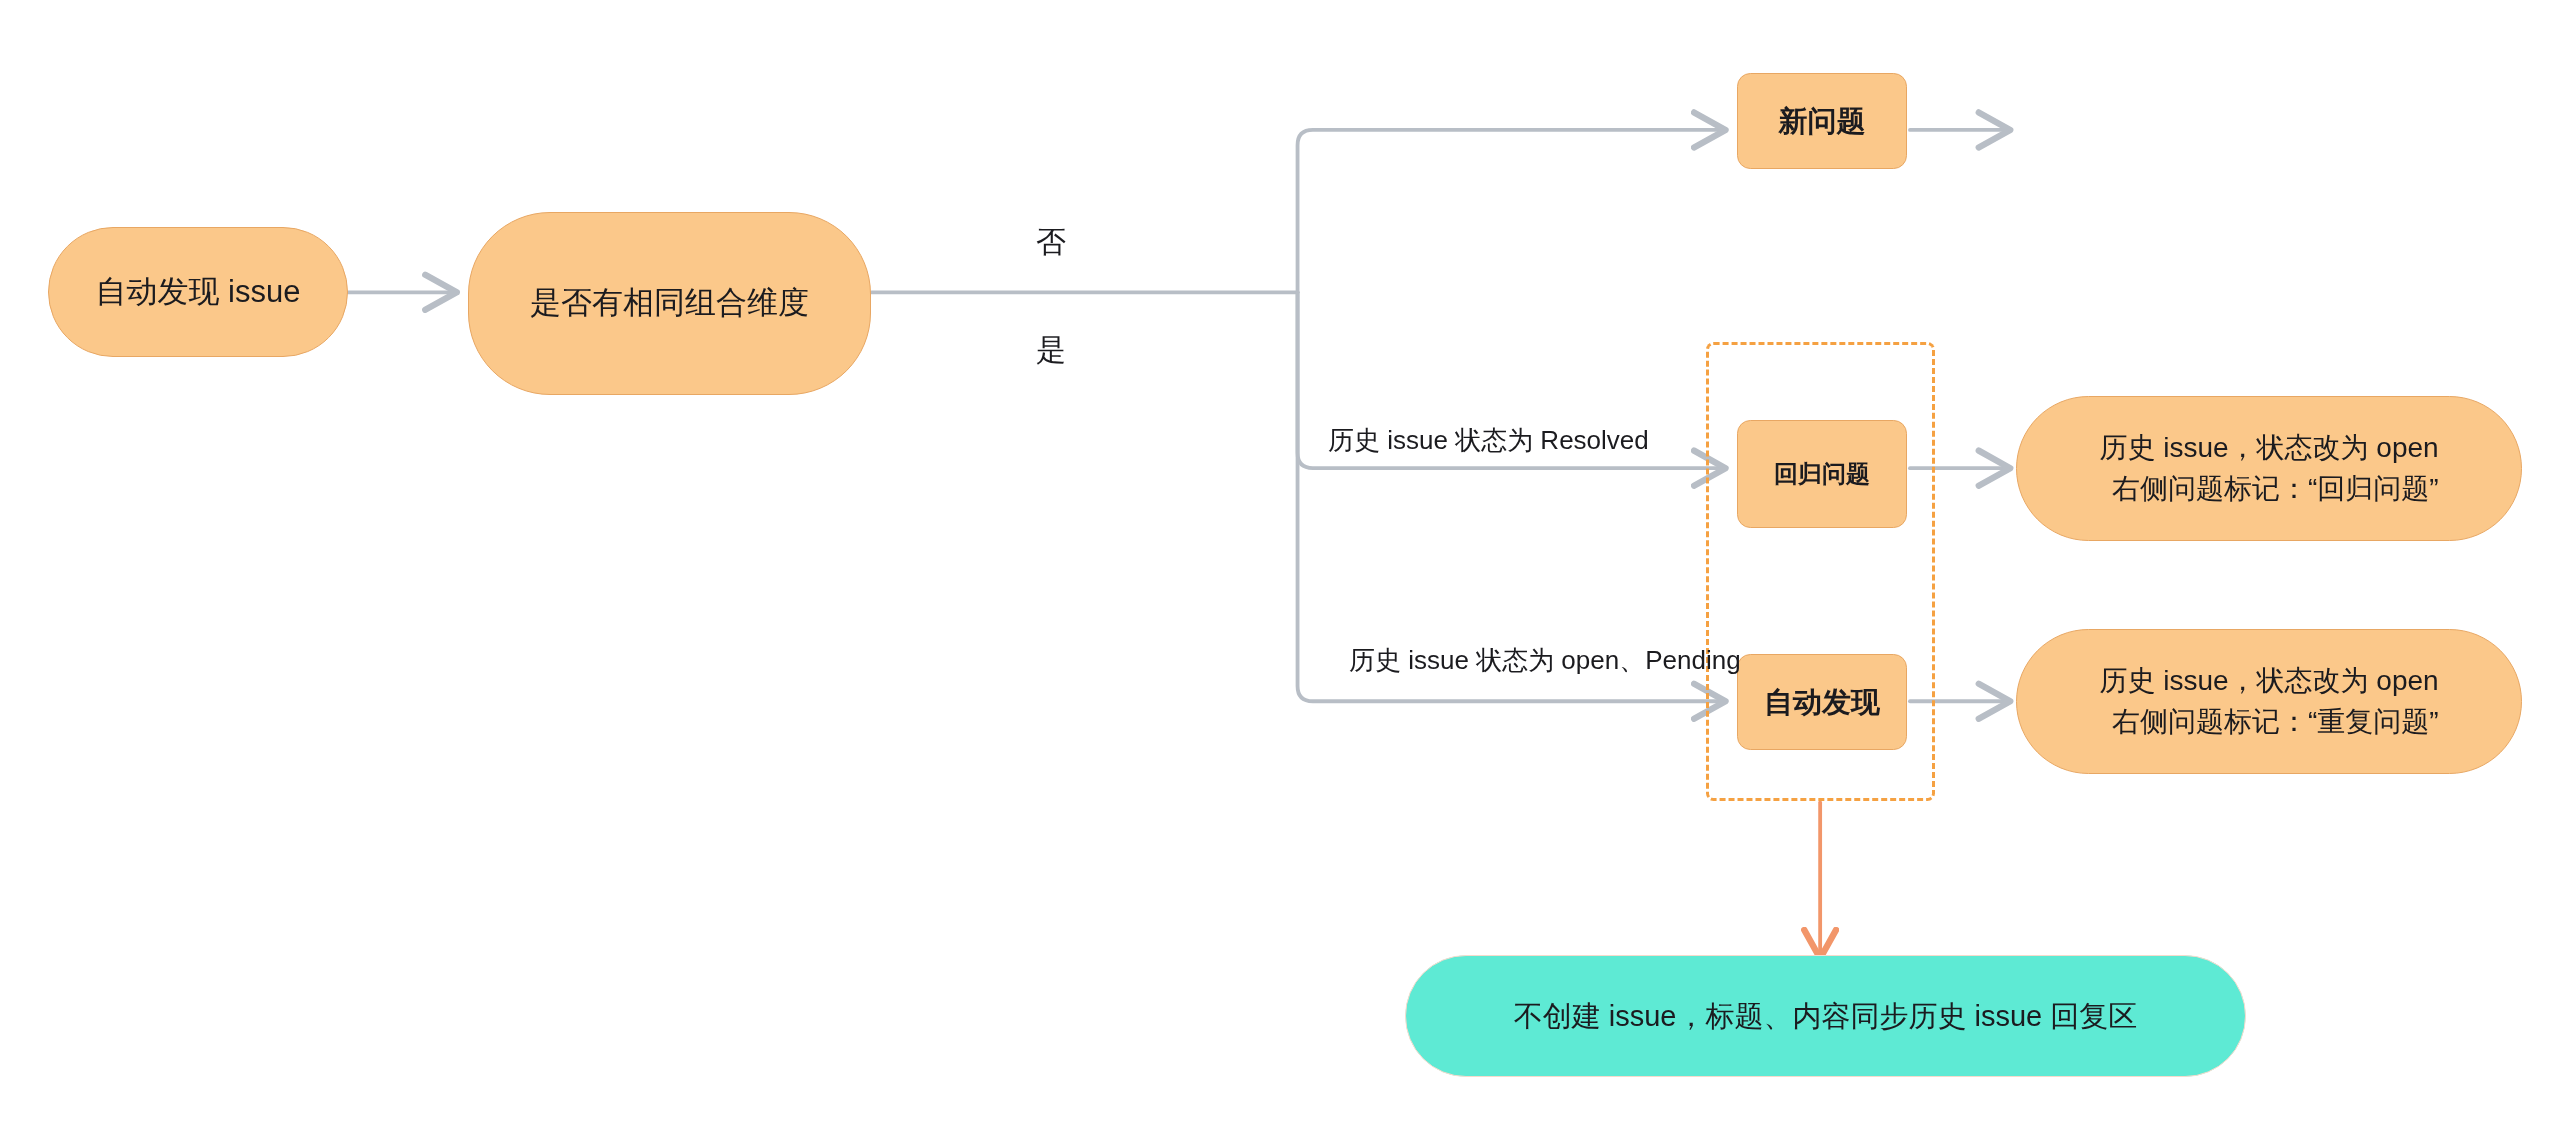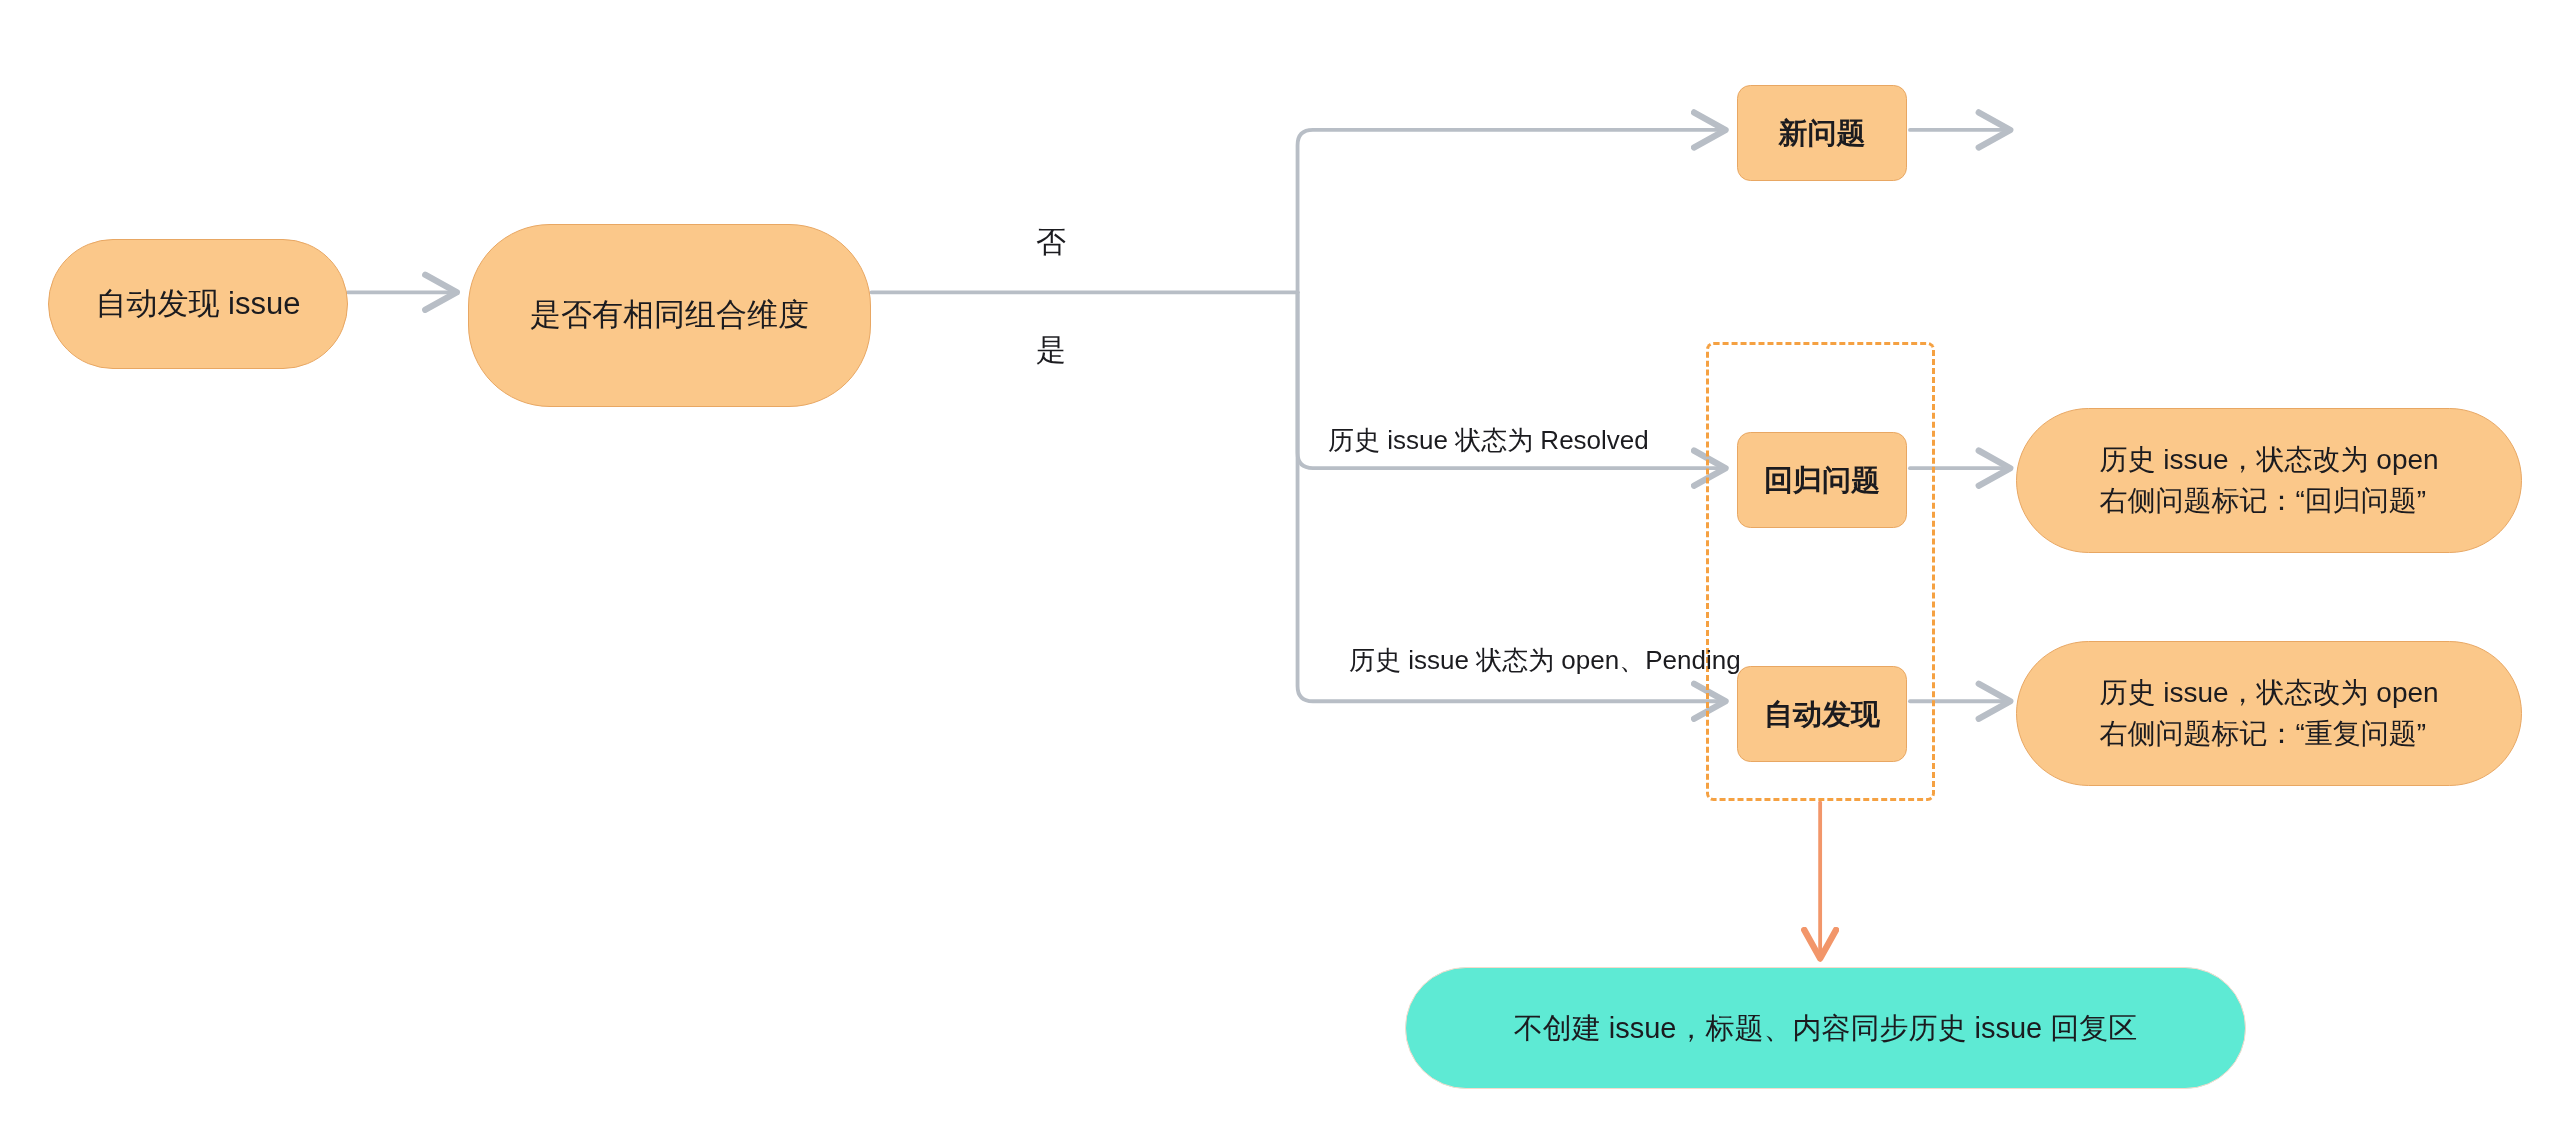--- a/index.html
+++ b/index.html
@@ -25,27 +25,26 @@
     height: 1135px;
     pointer-events: none;
   }
   
   .node {
     position: absolute;
     box-sizing: border-box;
     display: flex;
     align-items: center;
     justify-content: center;
-    text-align: left;
+    text-align: right;
     color: #1b1b1f;
     background: #fbc88a;
     border: 1.9px solid #e8a763;
     line-height: 1.45;
     white-space: pre-line;
-    margin-top: 12px;
   }
   .pill {
     border-radius: 82px;
   }
   .pill-sm {
     border-radius: 73px;
   }
   .rrect {
     border-radius: 13.4px;
     font-weight: bold;
@@ -115,21 +114,21 @@
   </svg>
 
   <div id="group-box" style="left:1706px; top:342px; width:229px; height:459px;"></div>
 
   <div class="node pill" style="left:48px; top:227px; width:300px; height:130px; font-size:31px;">自动发现 issue</div>
 
   <div class="node pill" style="left:468px; top:212px; width:403px; height:183px; font-size:31px;">是否有相同组合维度</div>
 
   <div class="node rrect" style="left:1737px; top:73px; width:170px; height:96px; font-size:29px;">新问题</div>
 
-  <div class="node rrect" style="left:1737px; top:420px; width:170px; height:96px; font-size:29px;">回归问题</div>
+  <div class="node rrect" style="left:1737px; top:420px; width:170px; height:108px; font-size:24px;">回归问题</div>
 
   <div class="node rrect" style="left:1737px; top:654px; width:170px; height:96px; font-size:29px;">自动发现</div>
 
 
   <div class="node pill-sm" style="left:2016px; top:396px; width:506px; height:145px; font-size:28px;">历史 issue，状态改为 open
 右侧问题标记：“回归问题”</div>
 
   <div class="node pill-sm" style="left:2016px; top:629px; width:506px; height:145px; font-size:28px;">历史 issue，状态改为 open
 右侧问题标记：“重复问题”</div>
 

